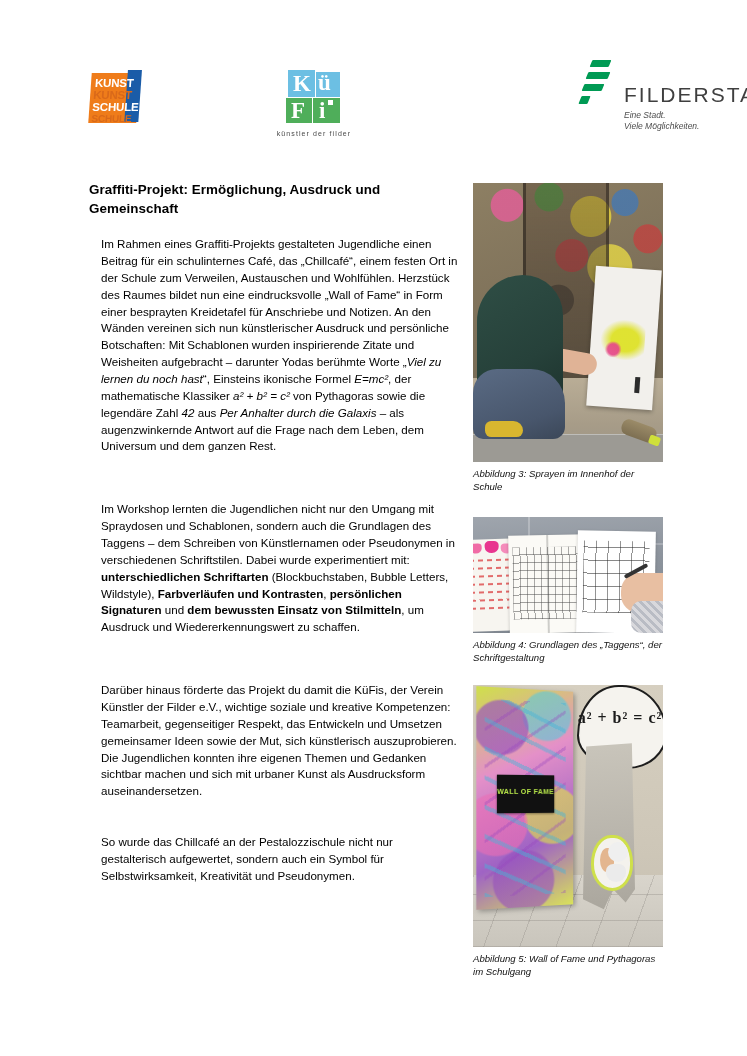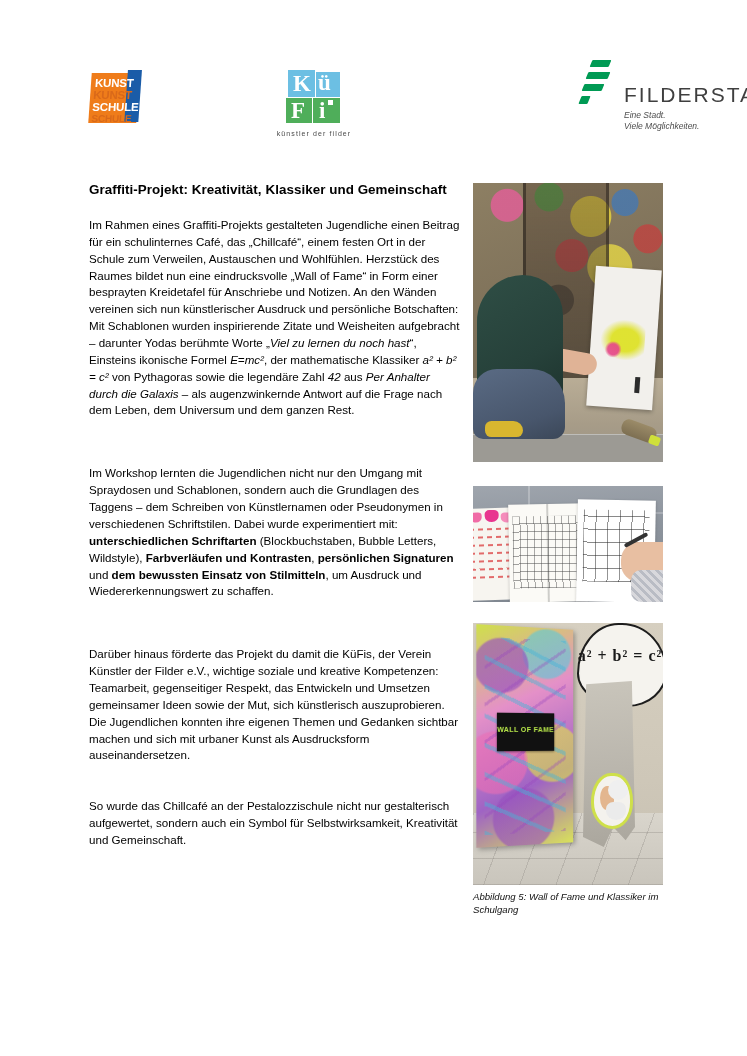--- a/index.html
+++ b/index.html
@@ -182,21 +182,21 @@
     font-size: 13.4px;
     font-weight: bold;
     line-height: 1.42;
     margin: 0 0 18px 0;
     letter-spacing: 0.05px;
   }
 
   p.body-par {
     font-size: 11.6px;
     line-height: 1.455;
-    margin: 0 0 20px 0;
+    margin: 0 0 20px 12px;
     text-align: left;
   }
   p.gap-lg { margin-bottom: 34px; }
   p.gap-xl { margin-bottom: 46px; }
 
   .ital { font-style: italic; }
   .bld  { font-weight: bold; }
 
   
   .img-col {
@@ -490,29 +490,29 @@
         <div>Viele Möglichkeiten.</div>
       </div>
     </div>
   </div>
 </div>
 
 <div class="content">
 
   <div class="text-col">
 
-    <h1 class="doc-title">Graffiti-Projekt: Kreativität, Klassiker und Gemeinschaft</h1>
+    <h1 class="doc-title">Graffiti-Projekt: Ermöglichung, Ausdruck und Gemeinschaft</h1>
 
     <p class="body-par gap-xl"><span>Im Rahmen eines Graffiti-Projekts gestalteten Jugendliche einen Beitrag für ein schulinternes Café, das „Chillcafé“, einem festen Ort in der Schule zum Verweilen, Austauschen und Wohlfühlen. Herzstück des Raumes bildet nun eine eindrucksvolle „Wall of Fame“ in Form einer besprayten Kreidetafel für Anschriebe und Notizen. An den Wänden vereinen sich nun künstlerischer Ausdruck und persönliche Botschaften: Mit Schablonen wurden inspirierende Zitate und Weisheiten aufgebracht – darunter Yodas berühmte Worte „</span><span class="ital">Viel zu lernen du noch hast</span><span>“, Einsteins ikonische Formel </span><span class="ital">E=mc²</span><span>, der mathematische Klassiker </span><span class="ital">a² + b² = c²</span><span> von Pythagoras sowie die legendäre Zahl </span><span class="ital">42</span><span> aus </span><span class="ital">Per Anhalter durch die Galaxis</span><span> – als augenzwinkernde Antwort auf die Frage nach dem Leben, dem Universum und dem ganzen Rest.</span></p>
 
     <p class="body-par gap-xl"><span>Im Workshop lernten die Jugendlichen nicht nur den Umgang mit Spraydosen und Schablonen, sondern auch die Grundlagen des Taggens – dem Schreiben von Künstlernamen oder Pseudonymen in verschiedenen Schriftstilen. Dabei wurde experimentiert mit: </span><span class="bld">unterschiedlichen Schriftarten</span><span> (Blockbuchstaben, Bubble Letters, Wildstyle), </span><span class="bld">Farbverläufen und Kontrasten</span><span>, </span><span class="bld">persönlichen Signaturen</span><span> und </span><span class="bld">dem bewussten Einsatz von Stilmitteln</span><span>, um Ausdruck und Wiedererkennungswert zu schaffen.</span></p>
 
     <p class="body-par gap-lg">Darüber hinaus förderte das Projekt du damit die KüFis, der Verein Künstler der Filder e.V., wichtige soziale und kreative Kompetenzen: Teamarbeit, gegenseitiger Respekt, das Entwickeln und Umsetzen gemeinsamer Ideen sowie der Mut, sich künstlerisch auszuprobieren. Die Jugendlichen konnten ihre eigenen Themen und Gedanken sichtbar machen und sich mit urbaner Kunst als Ausdrucksform auseinandersetzen.</p>
 
-    <p class="body-par gap-lg">So wurde das Chillcafé an der Pestalozzischule nicht nur gestalterisch aufgewertet, sondern auch ein Symbol für Selbstwirksamkeit, Kreativität und Gemeinschaft.</p>
+    <p class="body-par gap-lg">So wurde das Chillcafé an der Pestalozzischule nicht nur gestalterisch aufgewertet, sondern auch ein Symbol für Selbstwirksamkeit, Kreativität und Pseudonymen.</p>
 
   </div>
 
   <div class="img-col">
 
     <div class="fig" style="margin-top:23px;">
       <div class="fig-img f3">
         <div class="f3-wall"></div>
         <div class="f3-door"></div>
         <div class="f3-ground"></div>
@@ -523,20 +523,21 @@
         </div>
         <div class="f3-arm"></div>
         <div class="f3-hood">
           <div class="f3-face"></div>
         </div>
         <div class="f3-jeans"></div>
         <div class="f3-shoe"></div>
         <div class="f3-can"></div>
         <div class="f3-cap"></div>
       </div>
+      <div class="fig-cap">Abbildung 3: Sprayen im Innenhof der Schule</div>
     </div>
 
     <div class="fig" style="margin-top:24px;">
       <div class="fig-img f4">
         <div class="f4-table"></div>
         <div class="f4-line1"></div>
         <div class="f4-line2"></div>
         <div class="f4-paperL">
           <div class="f4-pink1"></div>
           <div class="f4-pink2"></div>
@@ -554,20 +555,21 @@
         <div class="f4-book">
           <div class="f4-grid"></div>
         </div>
         <div class="f4-sheet">
           <div class="f4-boxes"></div>
         </div>
         <div class="f4-hand"></div>
         <div class="f4-sleeve"></div>
         <div class="f4-pen"></div>
       </div>
+      <div class="fig-cap">Abbildung 4: Grundlagen des „Taggens“, der Schriftgestaltung</div>
     </div>
 
     <div class="fig" style="margin-top:21px;">
       <div class="fig-img f5">
         <div class="f5-wall"></div>
         <div class="f5-floor"></div>
         <div class="f5-cloud"></div>
         <div class="f5-formula">a² + b² = c²</div>
         <div class="f5-slab"></div>
         <div class="f5-head">
@@ -575,17 +577,17 @@
           <div class="f5-head-hair"></div>
           <div class="f5-head-beard"></div>
         </div>
         <div class="f5-canvas">
           <div class="f5-swirl"></div>
           <div class="f5-plate">
             <div class="f5-plate-txt">WALL OF FAME</div>
           </div>
         </div>
       </div>
-      <div class="fig-cap">Abbildung 5: Wall of Fame und Klassiker im Schulgang</div>
+      <div class="fig-cap">Abbildung 5: Wall of Fame und Pythagoras im Schulgang</div>
     </div>
 
   </div>
 </div>
 
 </body></html>

